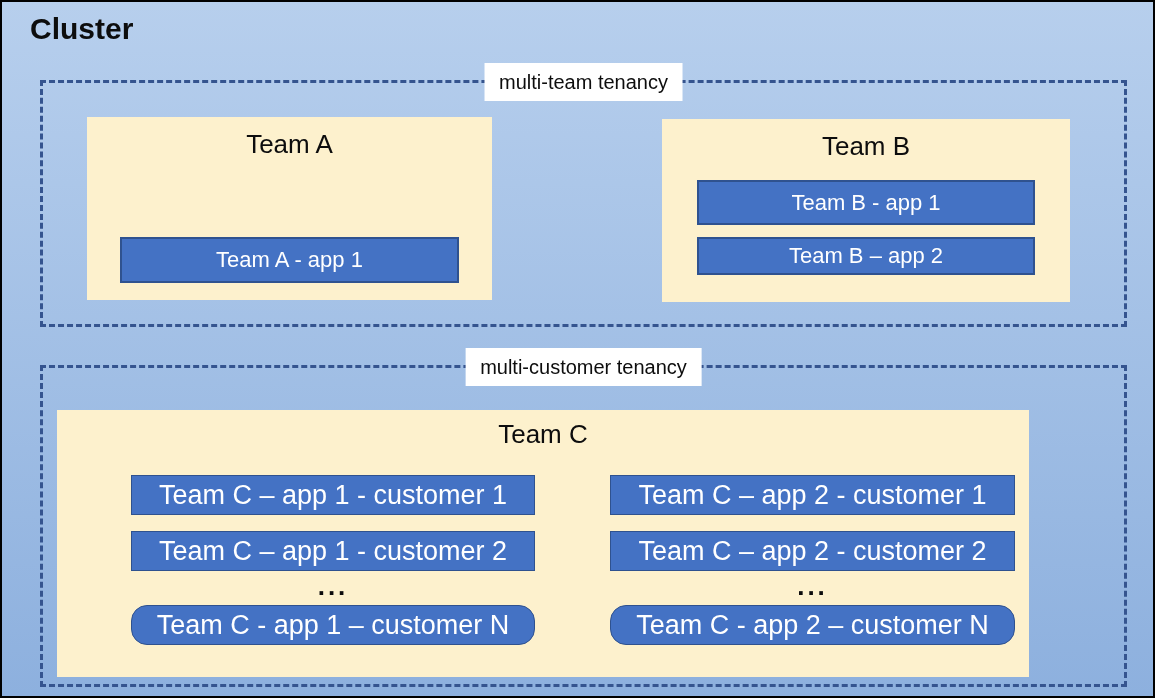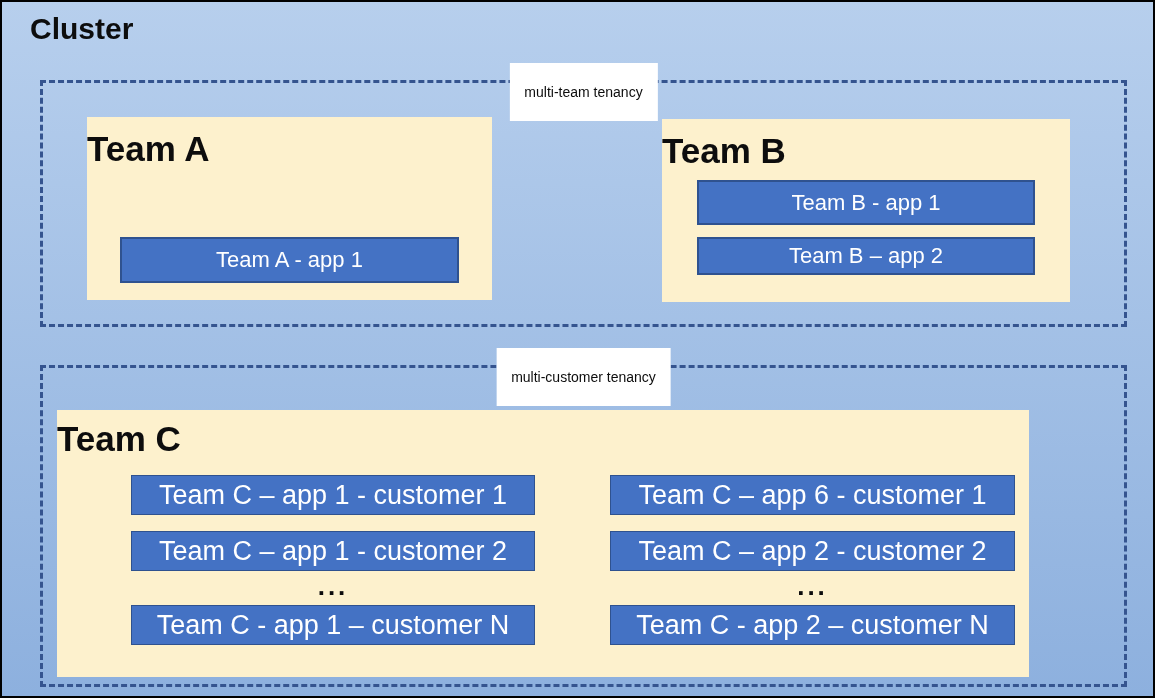--- a/index.html
+++ b/index.html
@@ -14,51 +14,51 @@
   }
   .region{
     position:absolute;box-sizing:border-box;
     border:3px dashed var(--dash,#35548f);
   }
   .region-1{left:38px;top:78px;width:1087px;height:247px;}
   .region-2{left:38px;top:363px;width:1087px;height:322px;}
   .region-label{
     position:absolute;top:-20px;left:50%;transform:translateX(-50%);
     background:#ffffff;color:var(--text-dark,#0d0d0d);
-    font-size:14px;line-height:1;padding:22px 15px;white-space:nowrap;
+    font-size:20px;line-height:1;padding:9px 15px;white-space:nowrap;
   }
   .panel{
     position:absolute;box-sizing:border-box;
     background:var(--panel,#fdf1cd);
   }
   .panel-a{left:85px;top:115px;width:405px;height:183px;}
   .panel-b{left:660px;top:117px;width:408px;height:183px;}
   .panel-c{left:55px;top:408px;width:972px;height:267px;}
   .panel-title{
-    text-align:left;font-weight:bold;color:var(--text-dark,#0d0d0d);
-    font-size:35px;margin-top:12px;
+    text-align:center;font-weight:normal;color:var(--text-dark,#0d0d0d);
+    font-size:26px;margin-top:12px;
   }
   .panel-c .panel-title{margin-top:9px;}
   .app{
     position:absolute;box-sizing:border-box;
     background:var(--app-fill,#4472c4);
     border:2px solid var(--app-border,#2f528f);
     color:var(--text-light,#ffffff);
     display:flex;align-items:center;justify-content:center;
     font-size:22px;white-space:nowrap;
   }
   .app-a1{left:33px;top:91px;width:339px;height:46px;margin-top:29px;}
   .app-b1{left:35px;top:61px;width:338px;height:45px;}
   .app-b2{left:35px;top:118px;width:338px;height:38px;}
   .app-c{border-width:1px;font-size:27px;height:40px;}
   .col1{left:74px;width:404px;}
   .col2{left:553px;width:405px;}
   .row1{top:65px;}
   .row2{top:121px;}
-  .rowN{top:195px;}
+  .rowN{top:195px;border-radius:16px;}
   .dots{
     position:absolute;top:161px;height:30px;
     display:flex;align-items:center;justify-content:center;
     font-size:26px;font-weight:bold;color:var(--text-dark,#0d0d0d);
     letter-spacing:3px;line-height:1;
   }
 </style>
 </head>
 <body>
 
@@ -86,19 +86,19 @@
   </div>
 
   <div class="panel panel-c">
     <div class="panel-title">Team C</div>
 
     <div class="app app-c col1 row1">Team C – app 1 - customer 1</div>
     <div class="app app-c col1 row2">Team C – app 1 - customer 2</div>
     <div class="dots col1">...</div>
     <div class="app app-c col1 rowN">Team C - app 1 – customer N</div>
 
-    <div class="app app-c col2 row1">Team C – app 6 - customer 1</div>
+    <div class="app app-c col2 row1">Team C – app 2 - customer 1</div>
     <div class="app app-c col2 row2">Team C – app 2 - customer 2</div>
     <div class="dots col2">...</div>
     <div class="app app-c col2 rowN">Team C - app 2 – customer N</div>
   </div>
 
 </div>
 
 </body></html>

